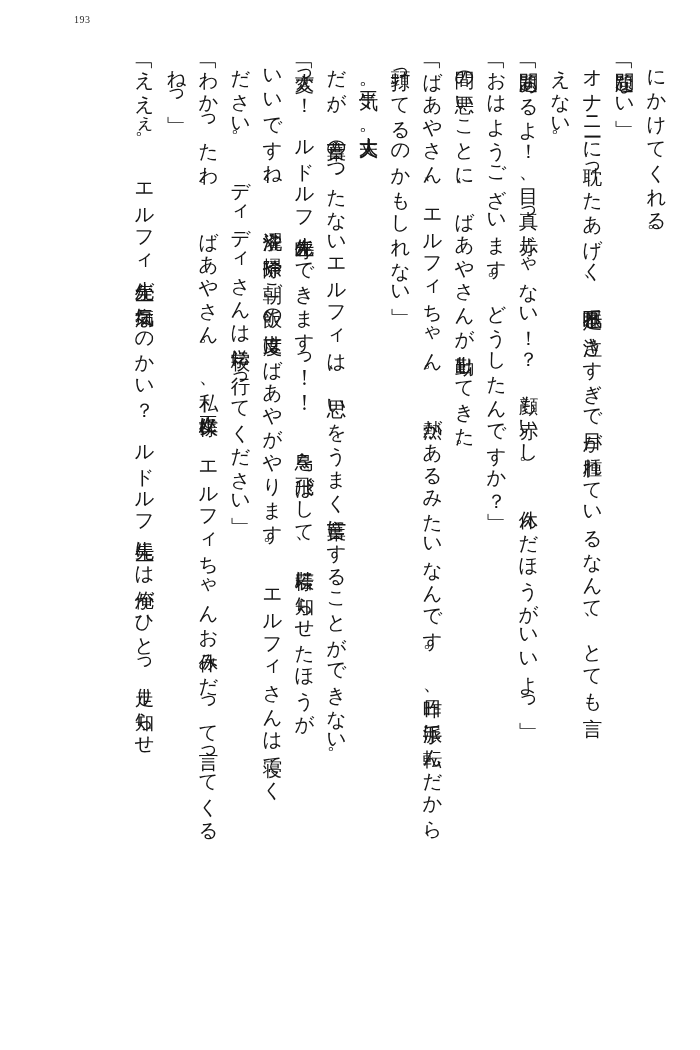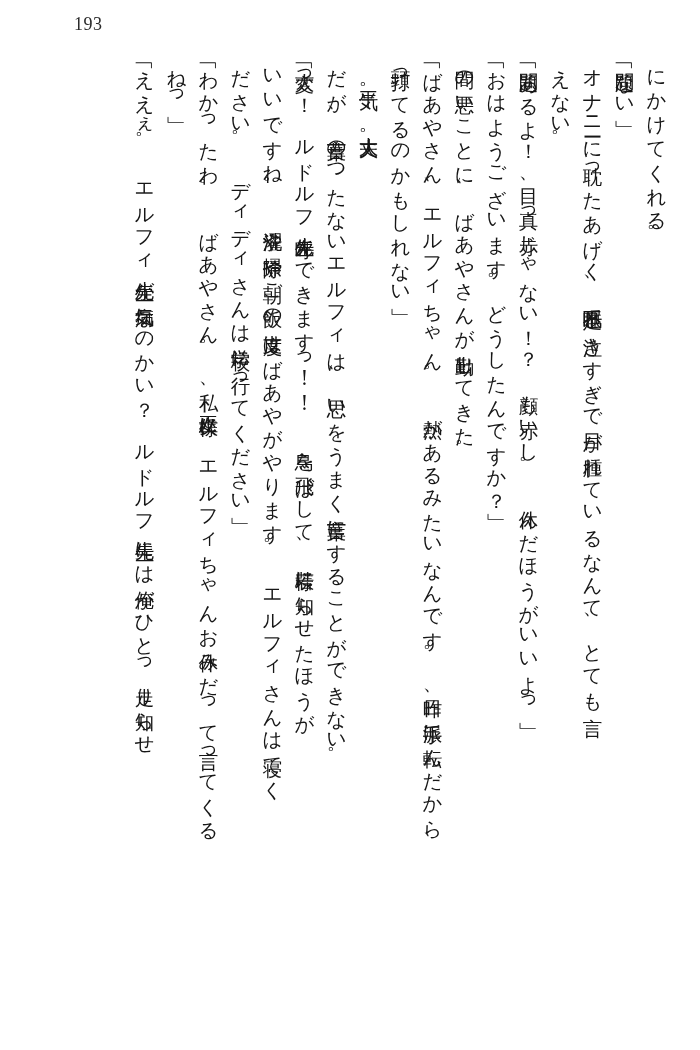--- a/index.html
+++ b/index.html
@@ -14,21 +14,21 @@
     background: #ffffff;
     overflow: hidden;
     font-family: "DejaVu Serif", "Liberation Serif", serif;
     color: #1a1a1a;
   }
   .page-number {
     position: absolute;
     top: 14px;
     left: 74px;
     font-family: "Liberation Serif", "DejaVu Serif", serif;
-    font-size: 18px;
+    font-size: 10px;
     letter-spacing: 0.5px;
     color: #2b2b2b;
   }
   .text-block {
     position: absolute;
     top: 56px;
     left: 34px;
     right: 34px;
     height: 950px;
     display: flex;

